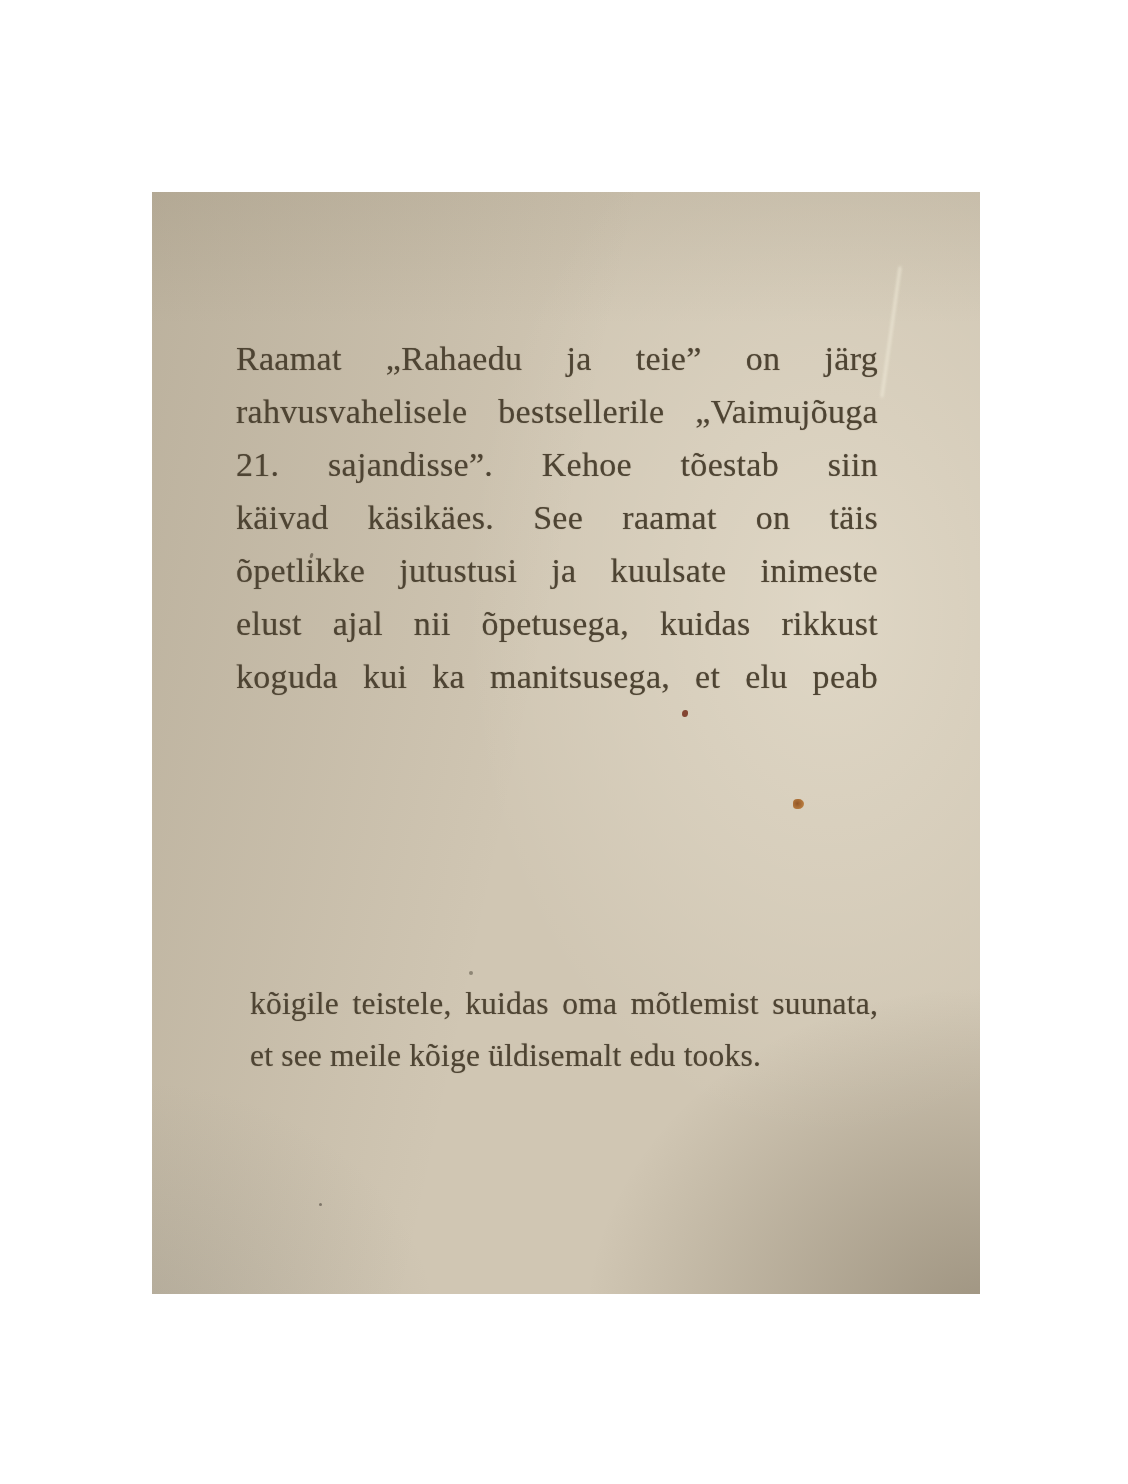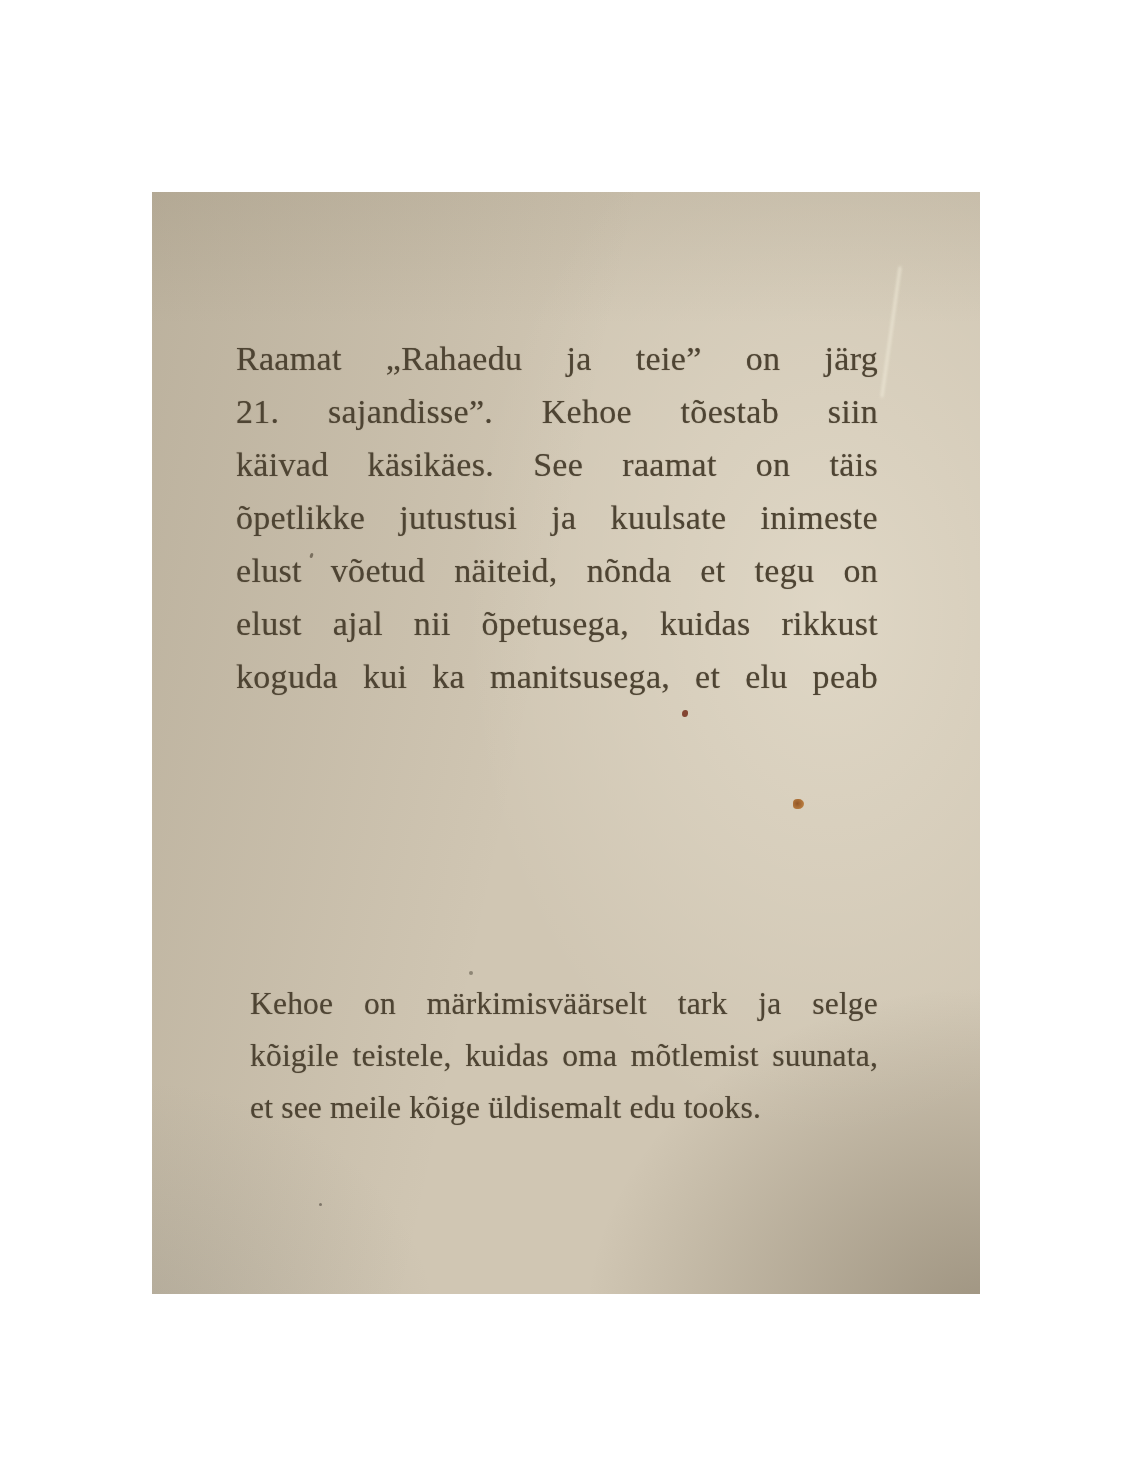--- a/index.html
+++ b/index.html
@@ -106,30 +106,29 @@
   }
 </style>
 </head>
 <body>
 
 <div class="canvas">
   <div class="photo">
 
     <div class="para p1">
       <div class="line">Raamat „Rahaedu ja teie” on järg</div>
+      <div class="line">rahvusvahelisele bestsellerile „Vaimujõuga</div>
       <div class="line">21. sajandisse”. Kehoe tõestab siin</div>
       <div class="line">käivad käsikäes. See raamat on täis</div>
       <div class="line">õpetlikke jutustusi ja kuulsate inimeste</div>
-      <div class="line">elust võetud näiteid, nõnda et tegu on</div>
       <div class="line">elust ajal nii õpetusega, kuidas rikkust</div>
       <div class="line">koguda kui ka manitsusega, et elu peab</div>
     </div>
 
     <div class="para p2">
-      <div class="line">Kehoe on märkimisväärselt tark ja selge</div>
       <div class="line">kõigile teistele, kuidas oma mõtlemist suunata,</div>
       <div class="line last">et see meile kõige üldisemalt edu tooks.</div>
     </div>
 
     <span class="stain s-tick"></span>
     <span class="stain s-maroon"></span>
     <span class="stain s-orange"></span>
     <span class="stain s-gray"></span>
     <span class="stain s-bottom"></span>
     <span class="crease"></span>

